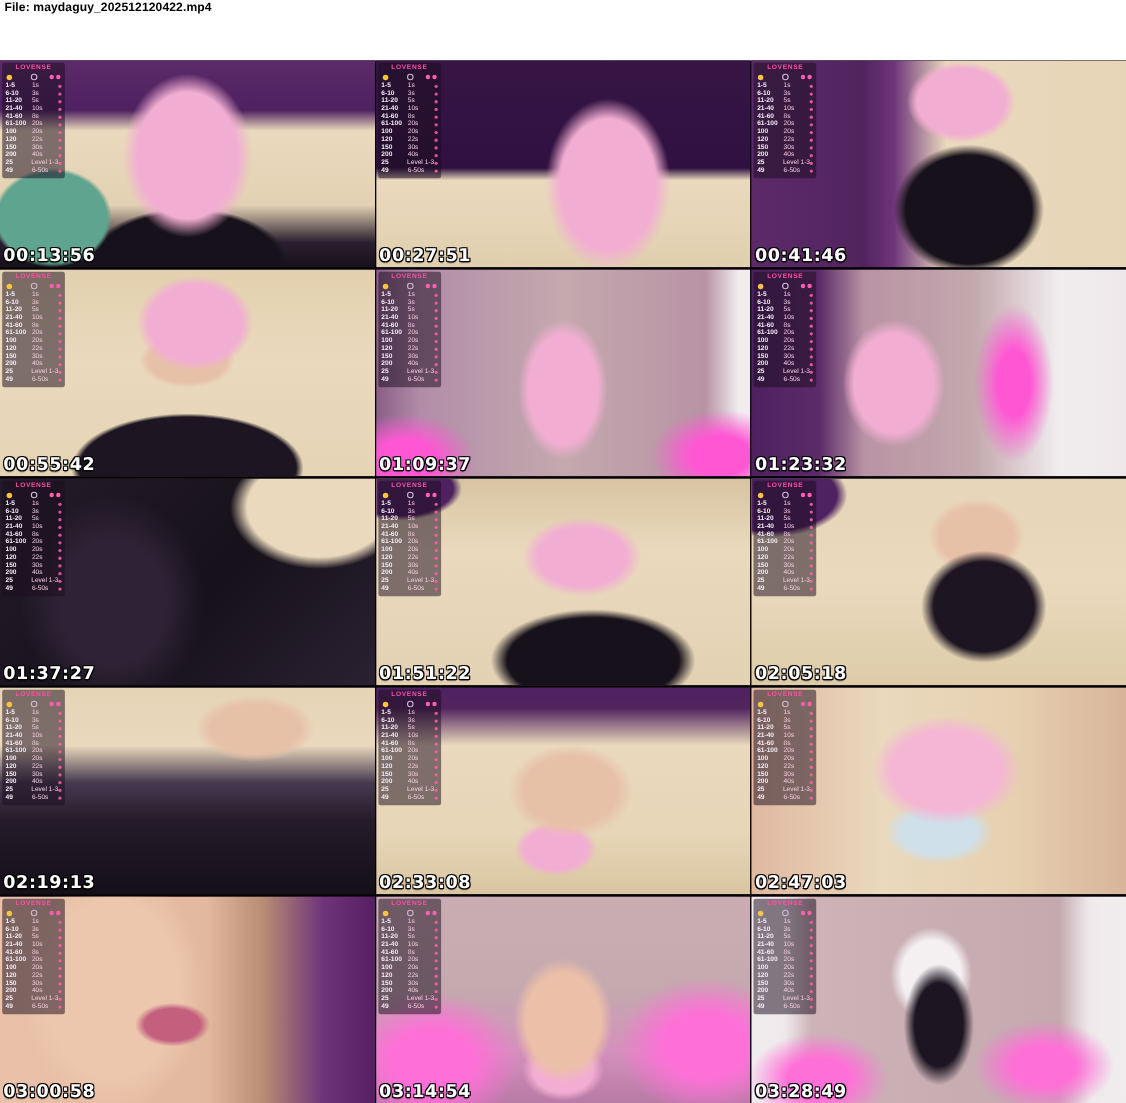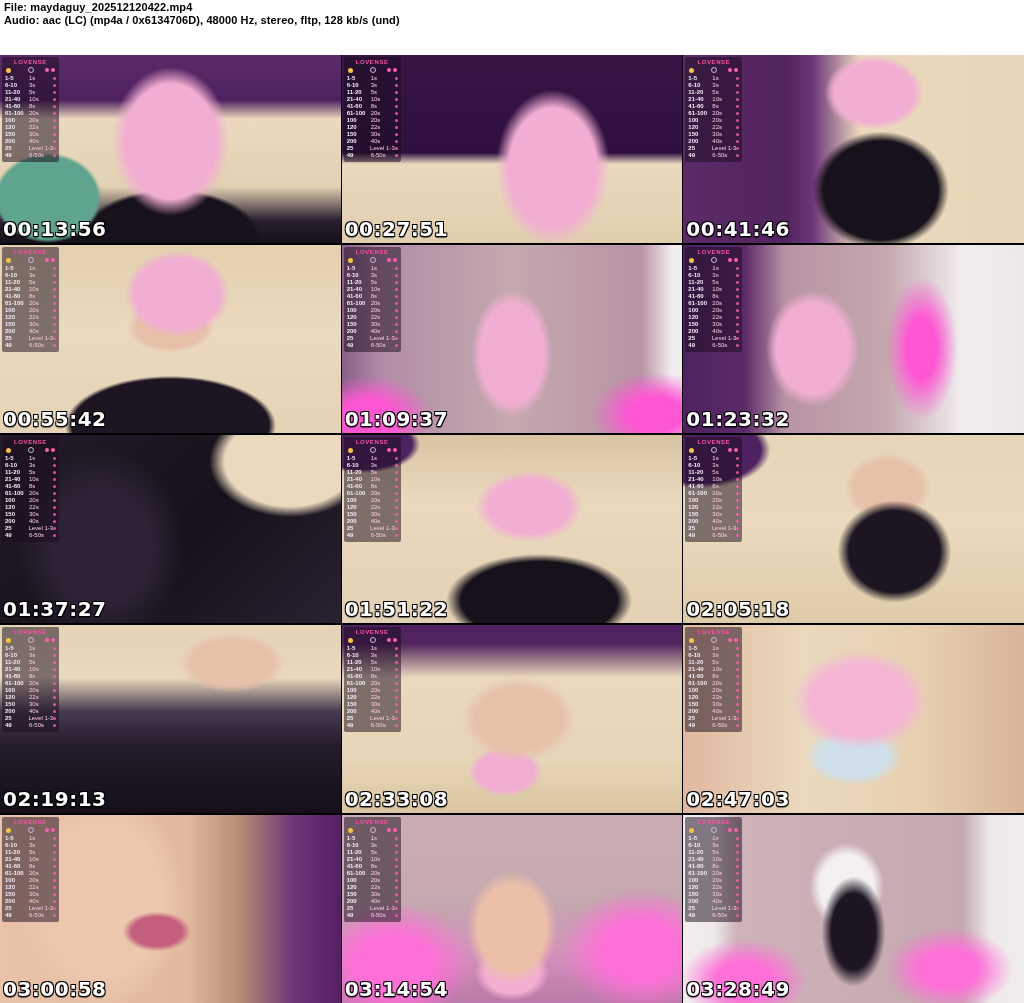--- a/index.html
+++ b/index.html
@@ -41,33 +41,32 @@
   .ic-clock{width:4px;height:4px;background:transparent;border:1px solid #cbb8d4;}
   .ic-pink{width:4px;height:4px;background:#ff5fae;box-shadow:-6px 0 0 #ff5fae;}
   .hud-row{display:flex;align-items:center;font-size:6px;line-height:7px;}
   .hud-tok{color:#f3ecf6;font-weight:bold;width:24px;white-space:nowrap;}
   .hud-dur{color:#f6c9de;flex:1;white-space:nowrap;}
   .hud-dot{width:3px;height:3px;border-radius:50%;background:#ff5fae;opacity:.85;}
 
   
   .timestamp{
     position:absolute;left:3px;bottom:2px;
-    font-family:"DejaVu Sans",sans-serif;font-size:20px;font-weight:bold;
+    font-family:"DejaVu Sans",sans-serif;font-size:16px;font-weight:bold;
     color:#ffffff;letter-spacing:0.5px;
     text-shadow:-1px -1px 0 #000,1px -1px 0 #000,-1px 1px 0 #000,1px 1px 0 #000,0 2px 1px rgba(0,0,0,0.55);
   }
 </style>
 </head>
 <body>
 
 <div class="sheet">
 
   <header class="meta">
     <div class="meta-line">File: maydaguy_202512120422.mp4</div>
-    <div class="meta-line">Audio: aac (LC) (mp4a / 0x6134706D), 48000 Hz, stereo, fltp, 128 kb/s (und)</div>
   </header>
 
   <div class="grid">
   <figure class="tile">
     <div class="scene" style="background: radial-gradient(90px 75px at 14% 76%, rgb(95, 164, 142) 55%, rgba(95, 164, 142, 0) 60%), radial-gradient(95px 120px at 50% 46%, rgb(242, 174, 210) 48%, rgba(242, 174, 210, 0) 62%), radial-gradient(150px 80px at 50% 97%, rgb(22, 17, 26) 55%, rgba(22, 17, 26, 0) 60%), linear-gradient(rgb(92, 42, 104) 0%, rgb(78, 33, 96) 24%, rgb(234, 217, 189) 34%, rgb(226, 209, 178) 70%, rgb(42, 31, 48) 88%, rgb(22, 17, 26) 100%);"></div>
     <aside class="hud">
       <div class="hud-brand" style="color: rgb(255, 79, 168);">LOVENSE</div>
       <div class="hud-icons">
         <span class="ic ic-yellow"></span>
         <span class="ic ic-clock"></span>

